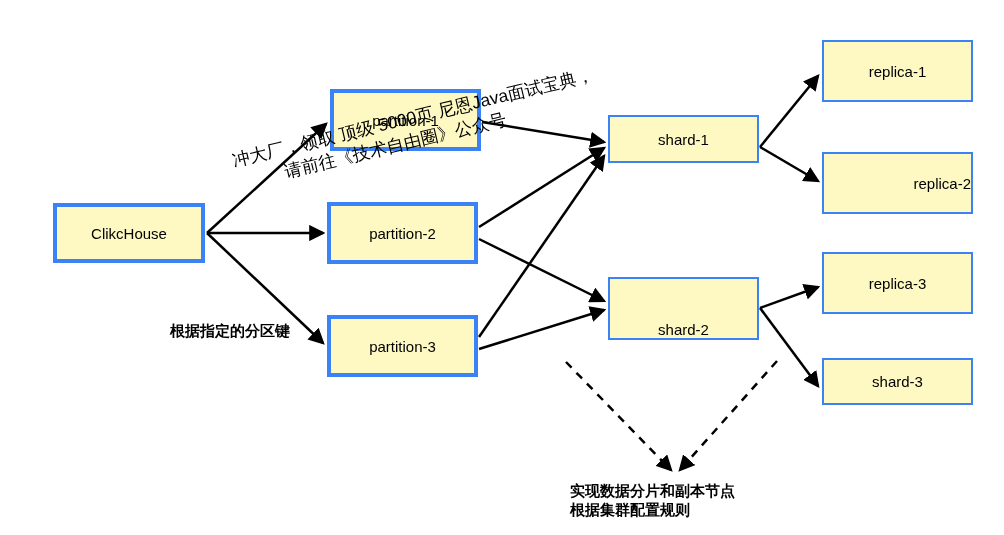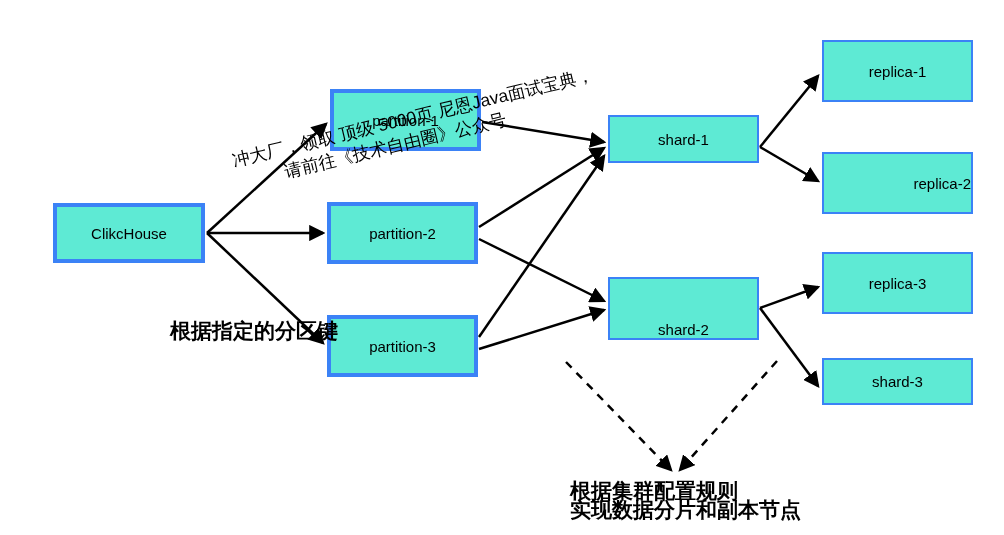--- a/index.html
+++ b/index.html
@@ -26,36 +26,36 @@
     stroke: #000000;
     stroke-width: 2.5;
     fill: none;
   }
   .edge.dashed {
     stroke-dasharray: 8 7;
   }
   .node {
     position: absolute;
     z-index: 2;
-    background: #5eead4;
+    background: #fef9c3;
     border: 4px solid #3b82f6;
     box-sizing: border-box;
     display: flex;
     align-items: center;
     justify-content: center;
     font-size: 15px;
     color: #000000;
   }
   .node.thin {
     border-width: 2px;
   }
   .annotation {
     position: absolute;
     z-index: 3;
-    font-size: 21px;
+    font-size: 15px;
     font-weight: bold;
     color: #000000;
     line-height: 19px;
     white-space: nowrap;
   }
   .watermark {
     position: absolute;
     left: 230px;
     top: 150px;
     z-index: 5;
@@ -132,22 +132,22 @@
   <div class="node thin" style="left:822px; top:252px; width:151px; height:62px;">
     <span>replica-3</span>
   </div>
   <div class="node thin" style="left:822px; top:358px; width:151px; height:47px;">
     <span>shard-3</span>
   </div>
 
   <div class="annotation" style="left:170px; top:321px;">根据指定的分区键</div>
 
   <div class="annotation" style="left:570px; top:481px;">
+    <div>实现数据分片和副本节点</div>
     <div>根据集群配置规则</div>
-    <div>实现数据分片和副本节点</div>
   </div>
 
   <div class="watermark">
     <div class="wm-line1">冲大厂，领取 顶级 5000页 尼恩Java面试宝典，</div>
     <div class="wm-line2">请前往《技术自由圈》公众号</div>
   </div>
 
 </div>
 
 </body></html>

